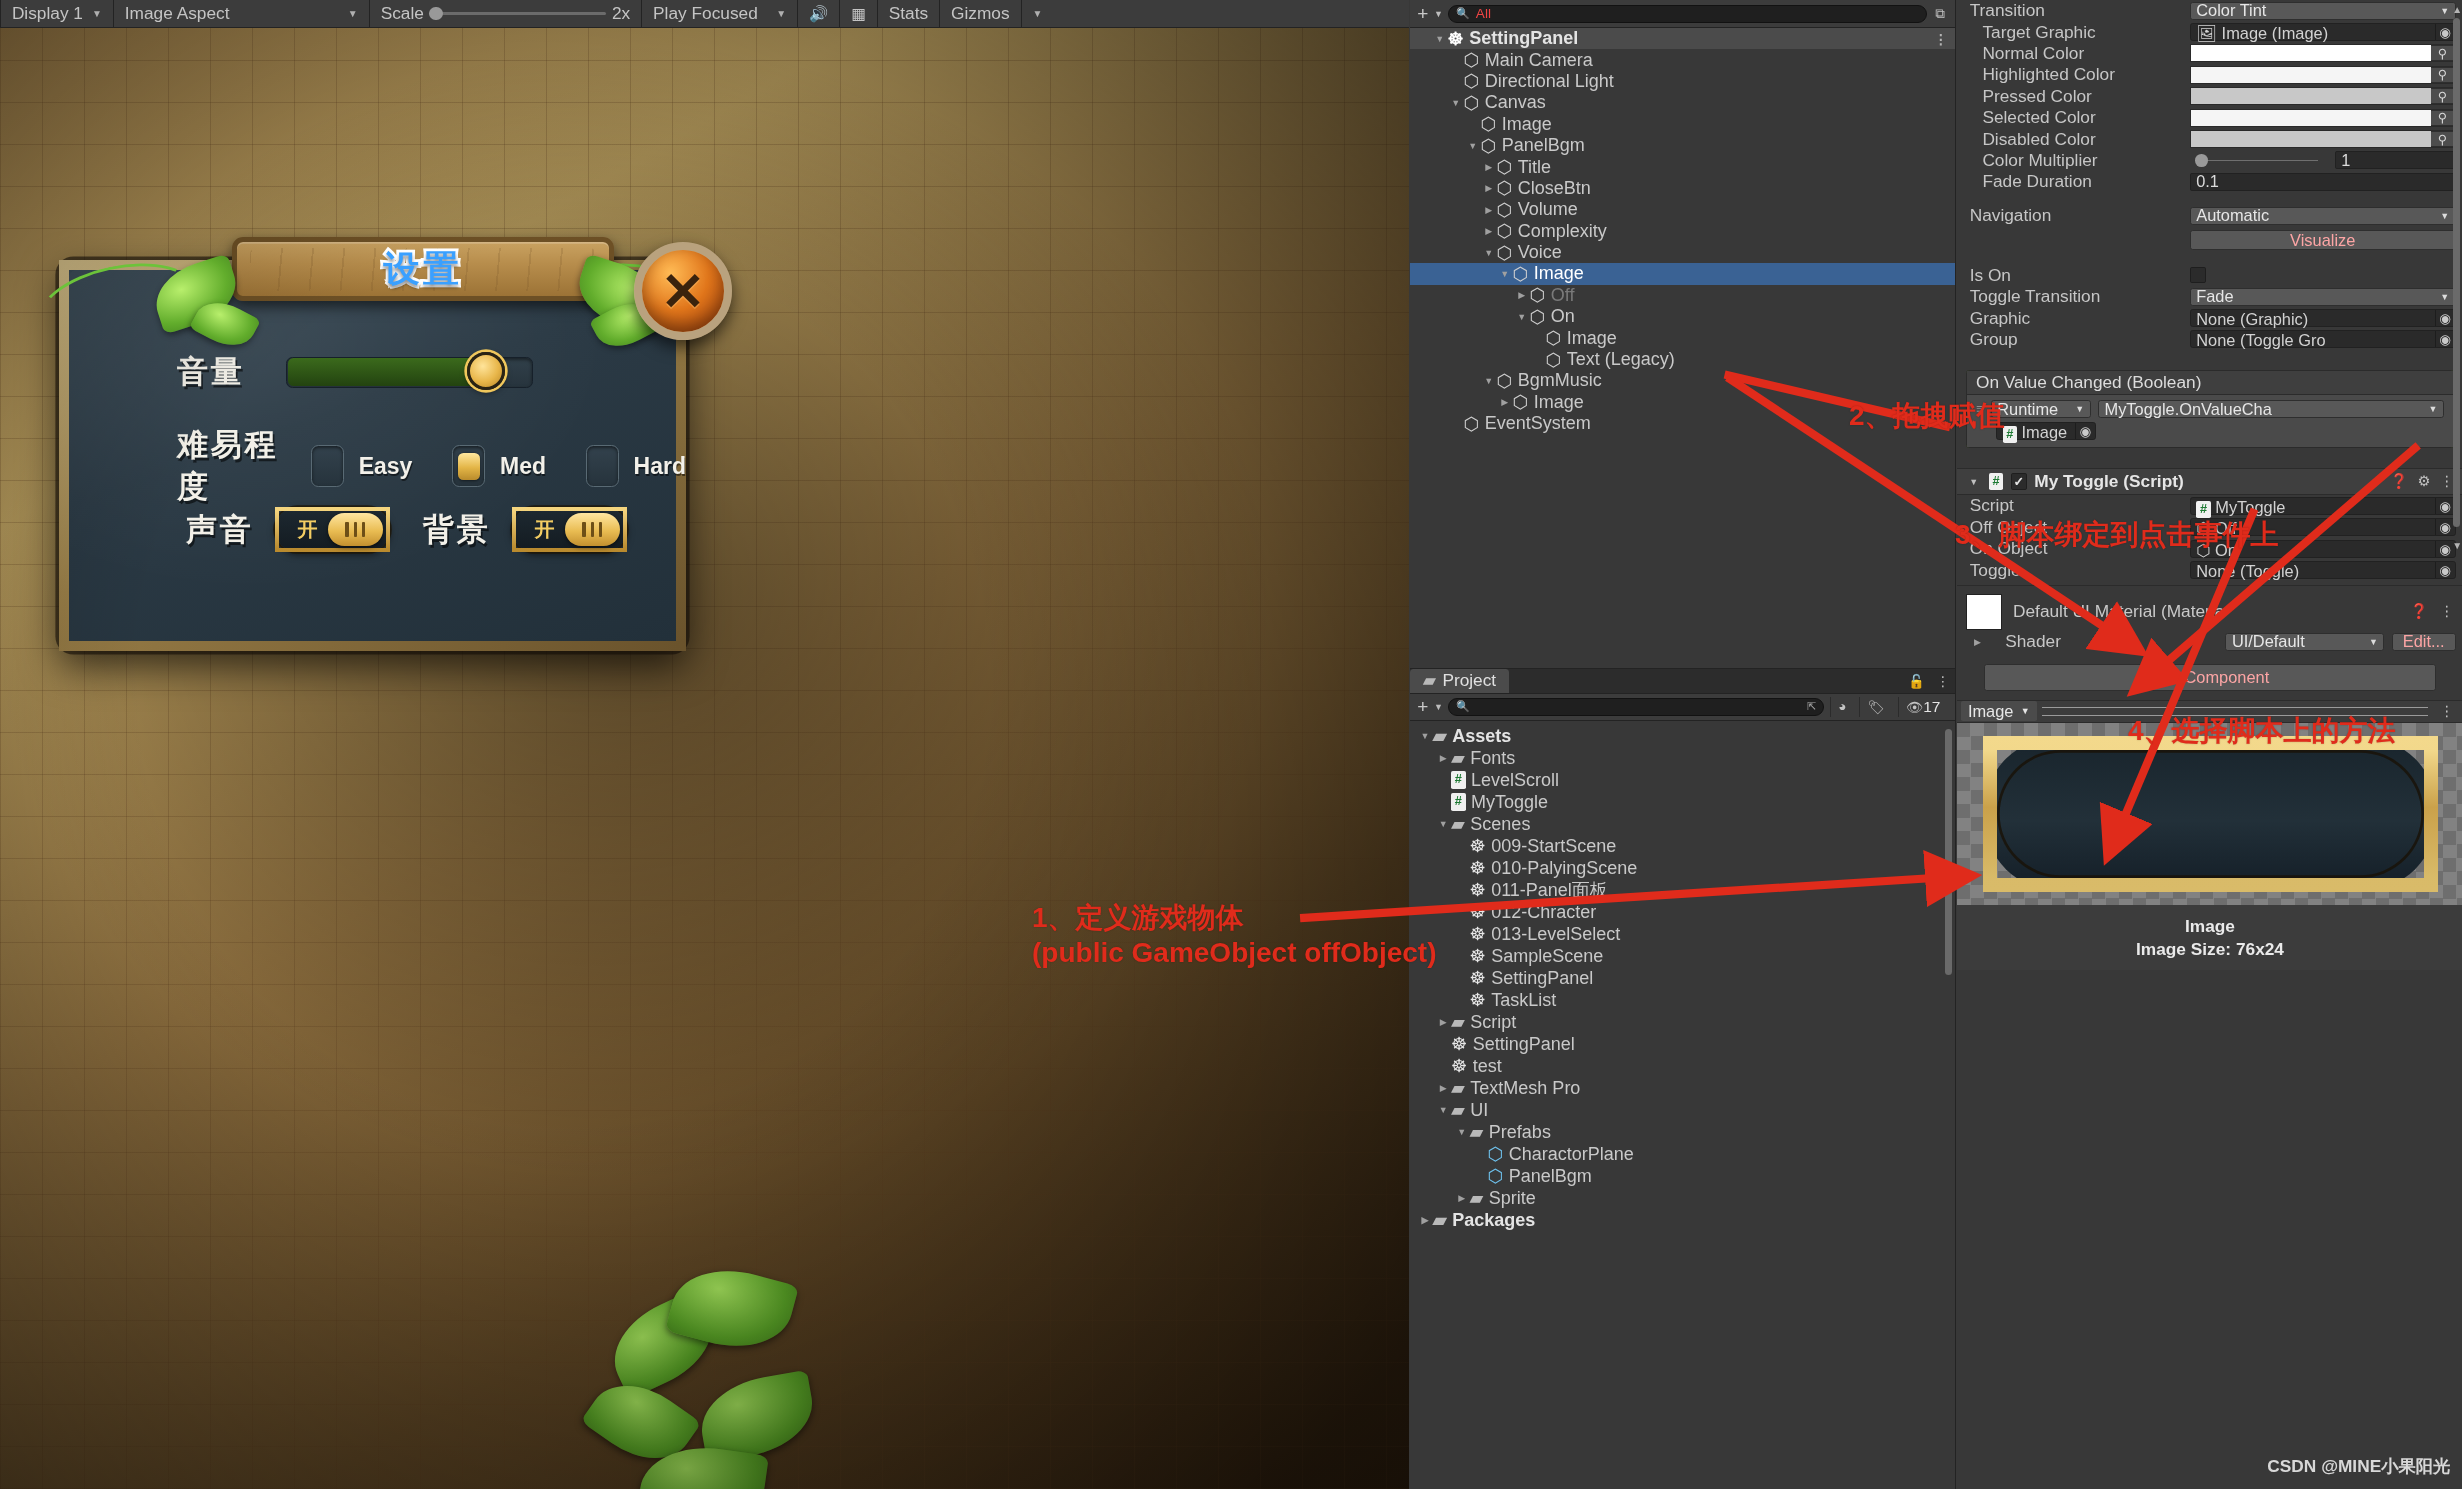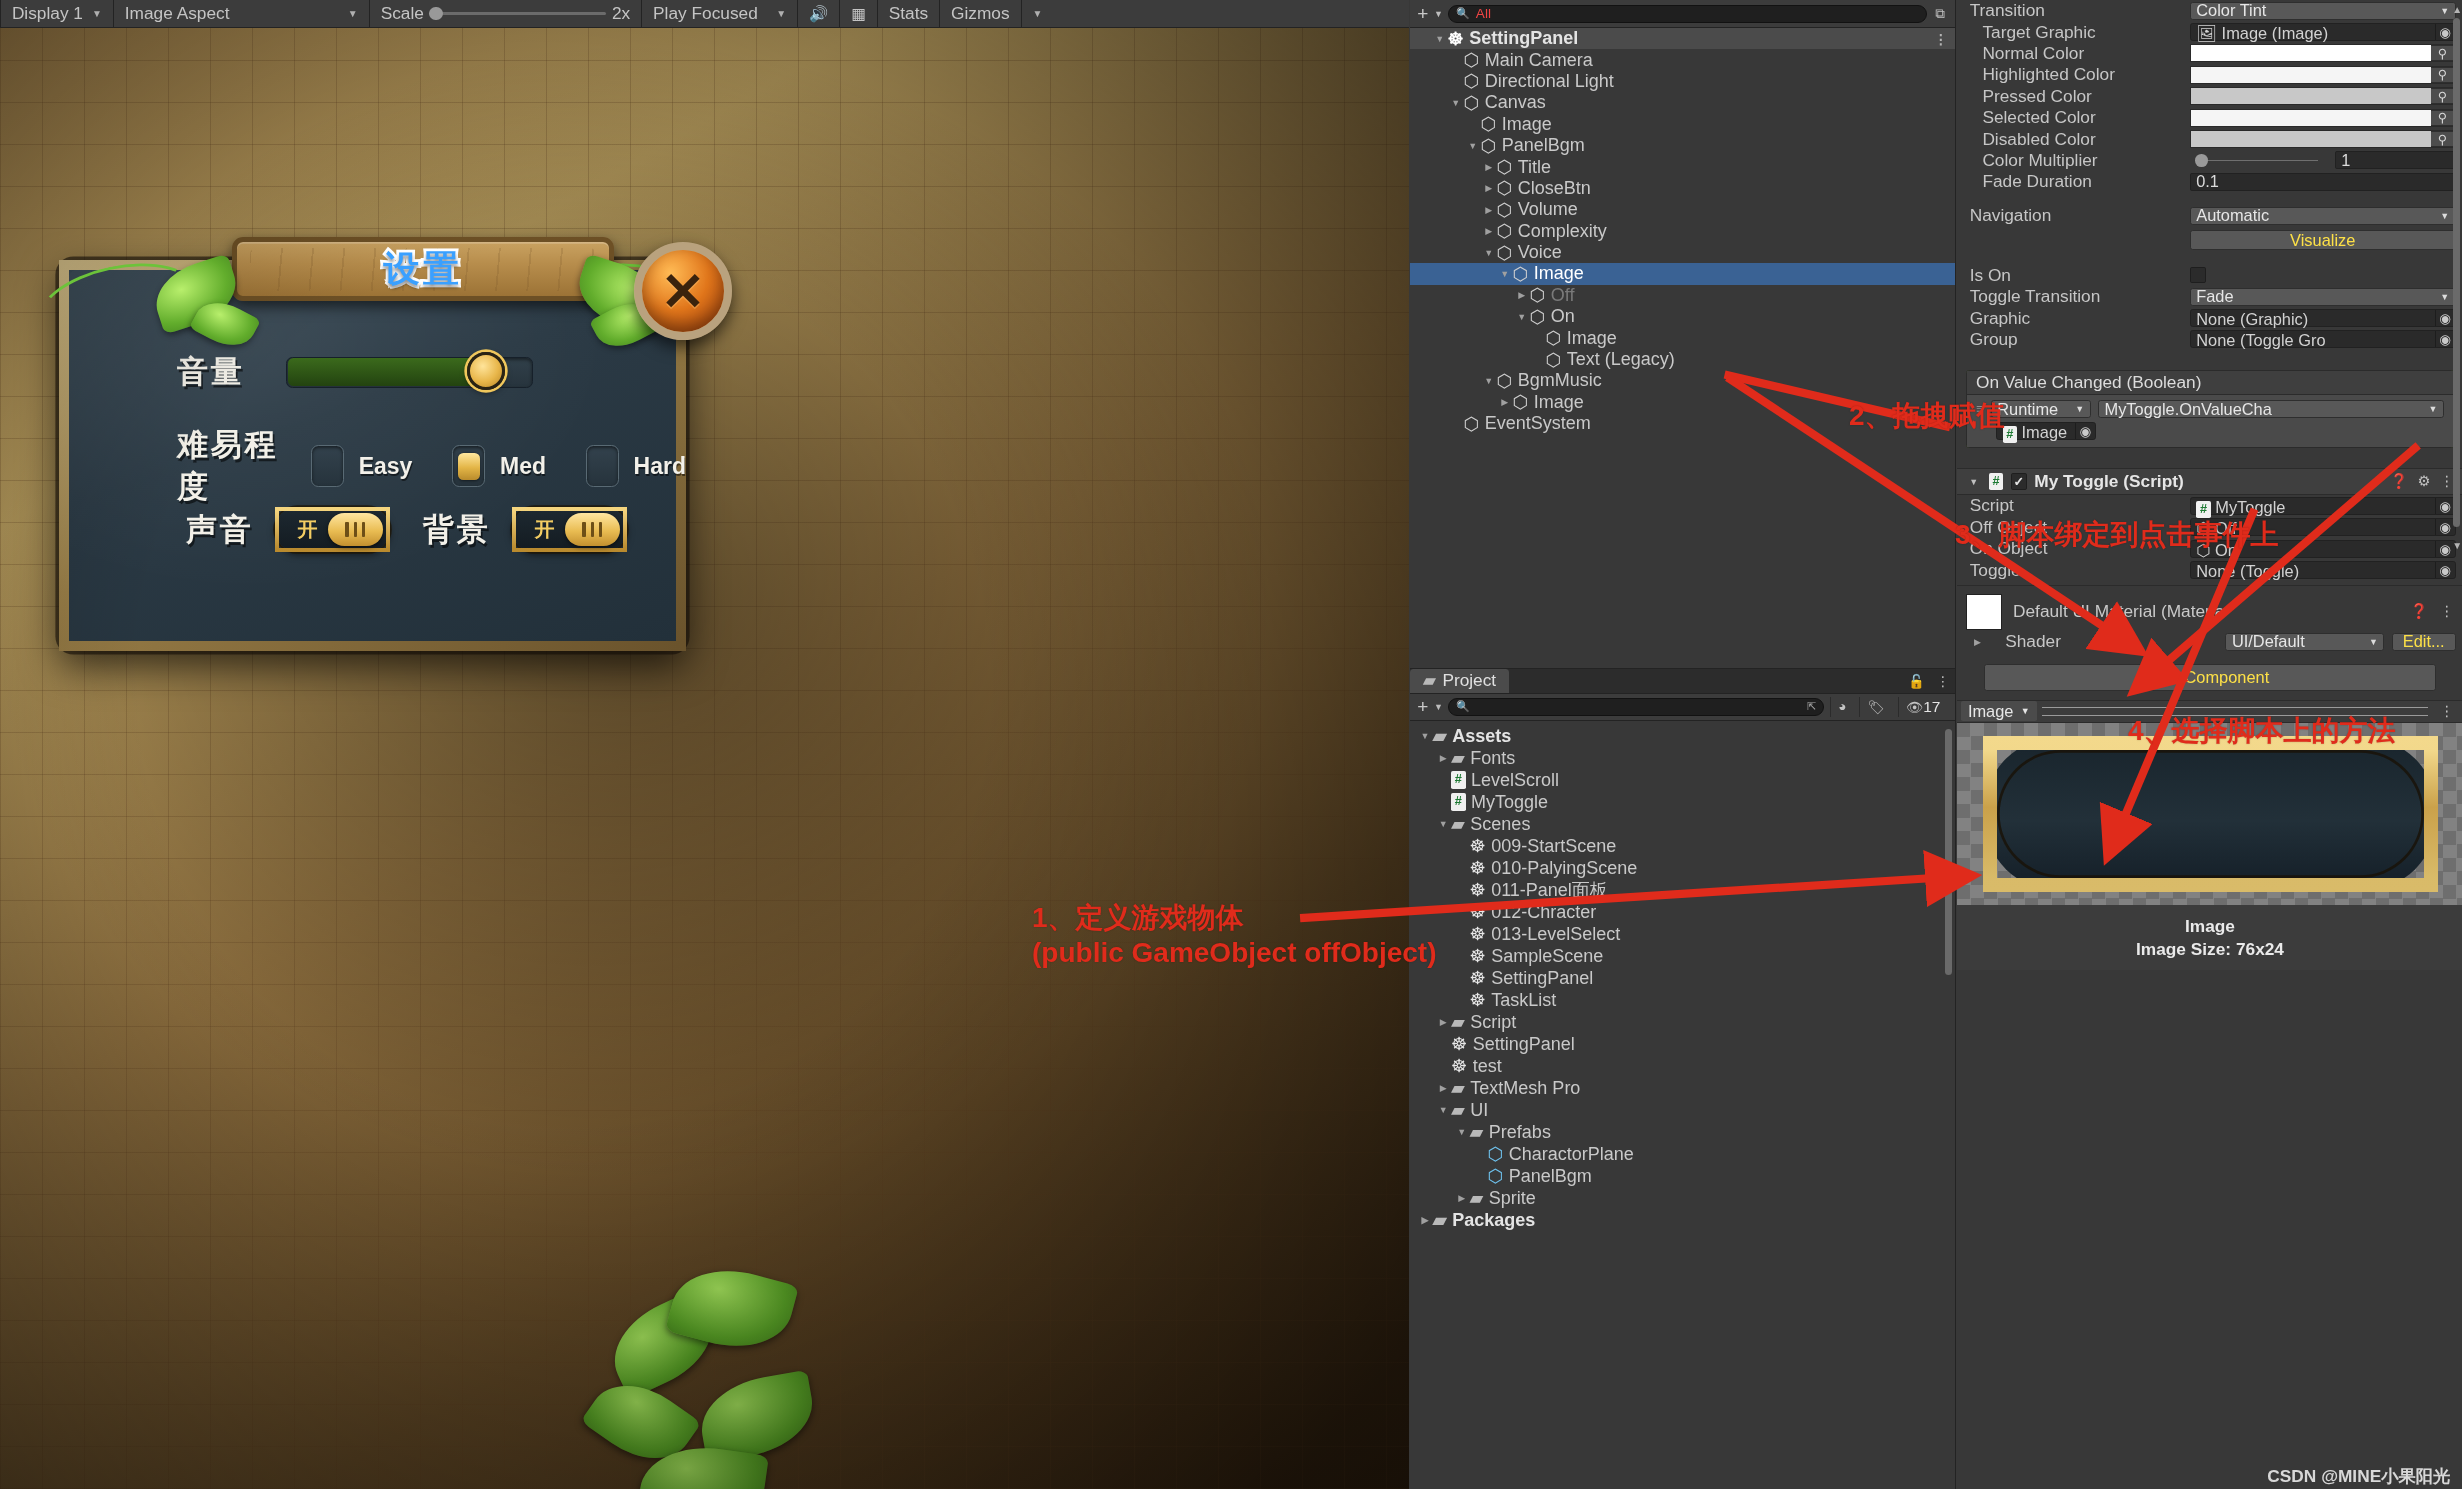--- a/index.html
+++ b/index.html
@@ -314,21 +314,21 @@
   .numfield {
     height: 18px; background: #2a2a2a; border: 0.9px solid #212121; border-radius: 1.8px;
     display: flex; align-items: center; padding: 0 5.5px; color: #dcdcdc; font-size: 16.4px;
   }
   .slider-wrap { display: flex; align-items: center; }
   .s-track { width: 123px; height: 1.8px; background: #6f6f6f; position: relative; }
   .s-knob { position: absolute; left: 0; top: -5.5px; width: 12.7px; height: 12.7px; border-radius: 50%; background: #9a9a9a; }
   .btn {
     height: 20px; background: #585858; border: 0.9px solid #2e2e2e; border-radius: 2.7px;
     display: flex; align-items: center; justify-content: center;
-    font-size: 16.4px; color: #fde047;
+    font-size: 16.4px; color: #fca5a5;
   }
   .checkbox-sq {
     width: 16.4px; height: 16.4px; background: #2b2b2b; border: 0.9px solid #1e1e1e; border-radius: 1.8px;
     display:flex; align-items:center; justify-content:center; color:#e4e4e4; font-size:12.7px;
   }
   .event-box {
     margin: 20px 9px; border: 0.9px solid #2b2b2b; background: #4d7c0f; border-radius: 2.7px;
   }
   .event-title {
     height: 23.6px; display: flex; align-items: center; padding: 0 9px;
@@ -370,21 +370,21 @@
     border: 14.5px solid;
     border-image: linear-gradient(180deg,#f3d98c,#caa14a 45%,#d9bb69) 1;
     box-shadow: inset 0 0 0 2.7px rgba(25,18,6,.8);
   }
   #preview-caption {
     height: 65px; background: #3c3c3c; display: flex; flex-direction: column;
     align-items: center; justify-content: center; gap: 1.8px;
   }
   #preview-caption div { font-size: 17.3px; font-weight: bold; color: #eaeaea; }
   #watermark {
-    position: absolute; right: 12.7px; bottom: 1px; font-size: 16.4px; color: #d6d6d6; opacity: .9; text-align: center;
+    position: absolute; right: 12.7px; bottom: 11px; font-size: 16.4px; color: #d6d6d6; opacity: .9; text-align: center;
   }
   #insp-scrollbar {
     position: absolute; right: 1.8px; top: 3.6px; width: 9px; height: 564px;
   }
   #insp-scrollbar .up, #insp-scrollbar .dn { color:#b4b4b4; font-size:10px; text-align:center; }
   #insp-scroll-thumb {
     position:absolute; left:0.9px; top:14.5px; width:7.3px; height:509px; background:#6a6a6a; border-radius:3.6px;
   }
   #proj-scrollbar {
     position: absolute; right: 2.7px; top: 60px; width: 7.3px; height: 436px; background: transparent;

